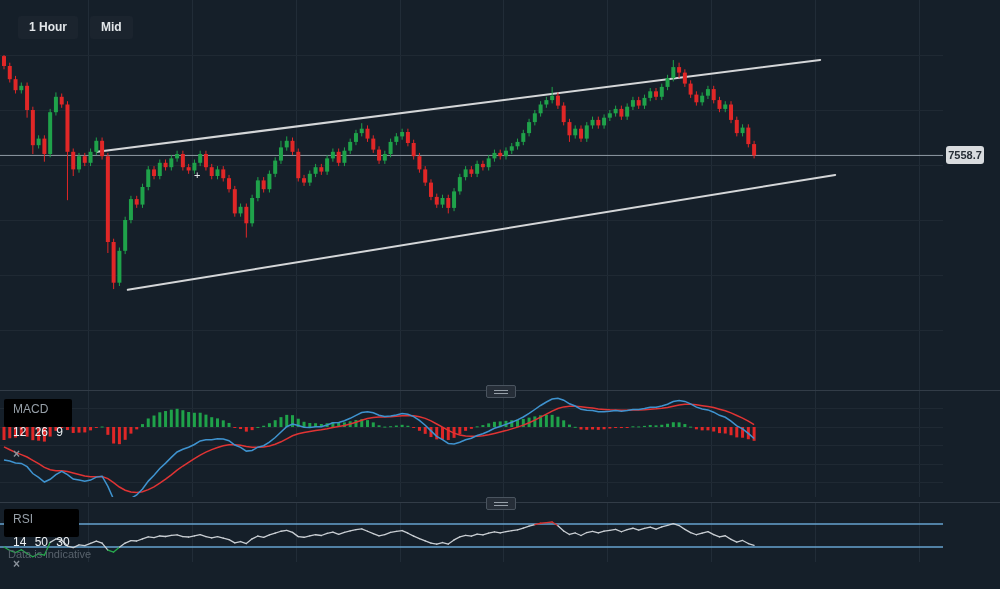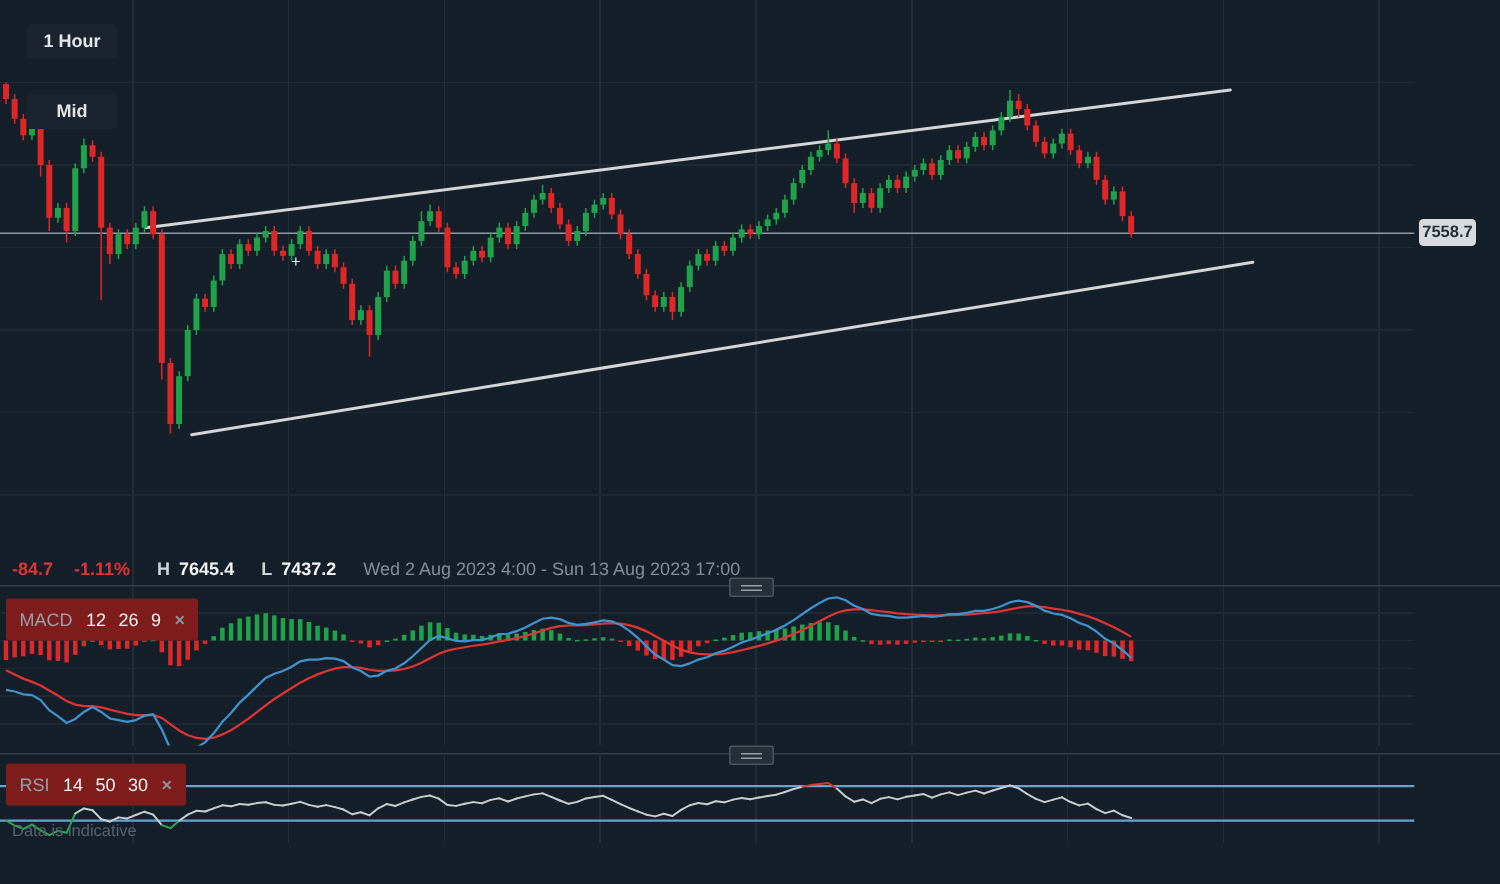--- a/index.html
+++ b/index.html
@@ -1,29 +1,29 @@
 <!DOCTYPE html>
 <html><head>
 <meta charset="utf-8">
 <style>
   html,body{margin:0;padding:0;background:#151f29;}
   #app{position:relative;width:1000px;height:589px;overflow:hidden;background:#151f29;
        font-family:"Liberation Sans",sans-serif;color:#ccd2d7;}
   svg{position:absolute;left:0;display:block;}
-  .toolbar{position:absolute;top:16px;left:18px;display:flex;gap:24px;z-index:30;flex-direction:column;}
+  .toolbar{position:absolute;top:16px;left:18px;display:flex;gap:12px;z-index:30;}
   .tf-btn{background:#1b242e;color:#e3e7ea;font-size:12px;font-weight:700;border:0;border-radius:3px;
           padding:4px 11px;height:23px;line-height:15px;cursor:pointer;}
   .info-bar{position:absolute;top:372px;left:8px;display:flex;align-items:center;gap:6px;
             font-size:12px;z-index:25;white-space:nowrap;}
   .neg{color:#e03434;font-weight:700;}
   .hl-label{color:#cfd4d9;font-weight:700;margin-left:12px;}
   .hl-val{color:#f2f4f6;font-weight:700;}
   .range-text{color:#848d96;margin-left:12px;}
-  .ind-pill{position:absolute;left:4px;background:#7f1d1d;border-radius:2px;display:flex;align-items:center;
-            gap:9px;padding:3px 9px;height:22px;font-size:12px;z-index:20;cursor:pointer;}
+  .ind-pill{position:absolute;left:4px;background:#000000;border-radius:2px;display:flex;align-items:flex-start;
+            gap:9px;padding:3px 9px;height:22px;font-size:12px;z-index:20;cursor:pointer;flex-direction:column;}
   .ind-name{color:#97a0a9;}
   .ind-params{color:#eef1f3;font-weight:400;word-spacing:5px;}
   .ind-close{color:#8a929b;font-size:12px;font-weight:700;cursor:pointer;line-height:1;}
   .axis-col{position:absolute;left:943px;top:0;width:57px;height:589px;z-index:15;}
   .axis-label{position:absolute;right:5px;width:50px;text-align:right;font-size:11px;font-weight:700;
               color:#cfd4d9;}
   .price-tag{position:absolute;left:946px;width:38px;height:18px;background:#d8dbde;color:#272e36;
              border-radius:3px;font-size:11px;font-weight:700;text-align:center;line-height:18px;z-index:16;}
   .divider{position:absolute;left:0;width:1000px;height:1px;background:#323c47;z-index:18;}
   .grip{position:absolute;left:486px;width:28px;height:11px;background:#262e38;border:1px solid #4a545f;
@@ -621,29 +621,20 @@
       <line x1="748.3299999999999" y1="40.50500245985606" x2="754.0999999999999" y2="42.30223098230904" stroke="#c9ced3" stroke-width="1.3" stroke-linecap="round"></line>
     </svg>
 
   <div class="toolbar">
     <button class="tf-btn">1 Hour</button>
     <button class="tf-btn">Mid</button>
   </div>
 
   <div class="crosshair">+</div>
 
-  <div class="info-bar">
-    <span class="neg">-84.7</span>
-    <span class="neg" style="margin-left:8px;">-1.11%</span>
-    <span class="hl-label">H</span>
-    <span class="hl-val">7645.4</span>
-    <span class="hl-label">L</span>
-    <span class="hl-val">7437.2</span>
-    <span class="range-text">Wed 2 Aug 2023 4:00 - Sun 13 Aug 2023 17:00</span>
-  </div>
 
   <div class="divider" style="top:390px;"></div>
   <div class="grip" style="top:385px;">
       <i></i>
       <i></i>
     </div>
   <div class="divider" style="top:502px;"></div>
   <div class="grip" style="top:497px;">
       <i></i>
       <i></i>

